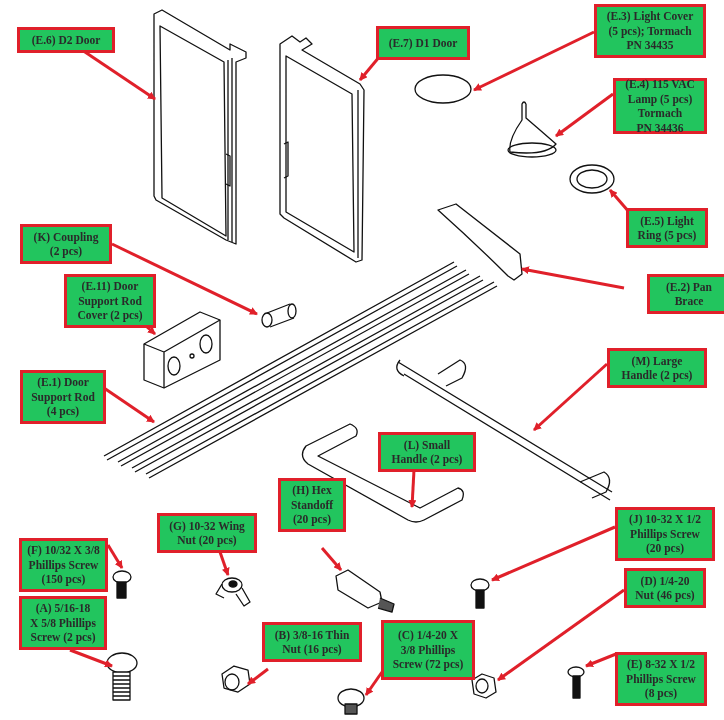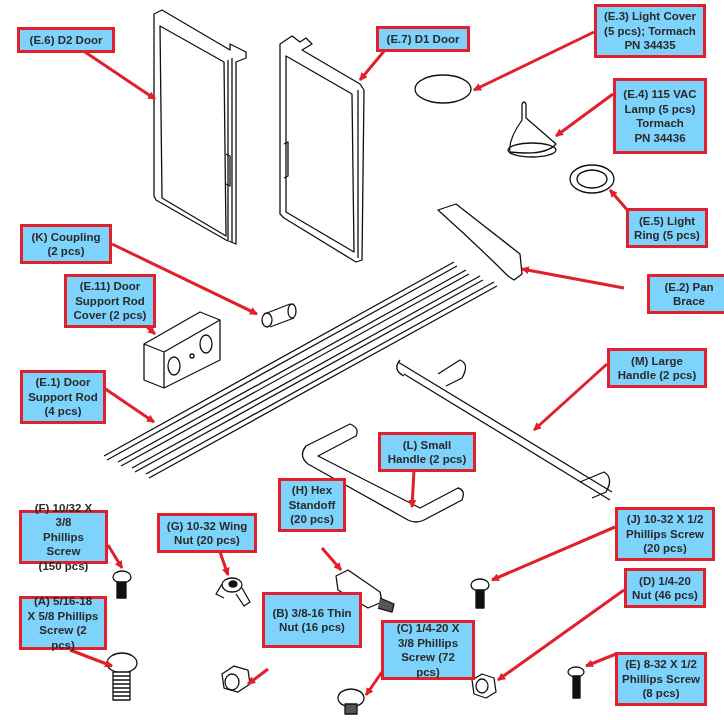--- a/index.html
+++ b/index.html
@@ -1,20 +1,20 @@
 <!DOCTYPE html>
 <html><head>
 <meta charset="utf-8">
 <style>
   html, body { margin:0; padding:0; background:#ffffff; }
   body { width:724px; height:720px; position:relative; overflow:hidden; font-family:"Liberation Sans", sans-serif; }
   svg#art { position:absolute; left:0; top:0; }
   .callout {
-    position:absolute; border:3px solid #e0202a; background:#7dd3fc; box-sizing:border-box;
-    font-family:Liberation Sans, sans-serif; font-weight:bold; font-size:11.5px; line-height:14.5px;
+    position:absolute; border:3px solid #e0202a; background:#22c55e; box-sizing:border-box;
+    font-family:Liberation Serif, serif; font-weight:bold; font-size:11.5px; line-height:14.5px;
     color:#2a2a2a; text-align:center; padding:2px 4px; white-space:pre-line;
     display:flex; align-items:center; justify-content:center;
   }
   .callout span { display:block; }
 </style>
 </head>
 <body>
 
 <svg id="art" width="724" height="720" viewBox="0 0 724 720">
   <defs>
@@ -150,25 +150,25 @@
     <line x1="615" y1="527" x2="492" y2="580"></line>
     <line x1="70" y1="650" x2="112" y2="666"></line>
     <line x1="268" y1="669" x2="248" y2="684"></line>
     <line x1="382" y1="672" x2="366" y2="695"></line>
     <line x1="624" y1="590" x2="498" y2="680"></line>
     <line x1="616" y1="654" x2="586" y2="666"></line>
   </g>
 </svg>
 
 <div class="callout" style="left:17px;top:27px;width:98px;height:26px;"><span>(E.6) D2 Door</span></div>
-<div class="callout" style="left:376px;top:26px;width:94px;height:26px;"><span>(E.7) D1 Door</span></div>
+<div class="callout" style="left:376px;top:26px;width:94px;height:34px;"><span>(E.7) D1 Door</span></div>
 <div class="callout" style="left:594px;top:4px;width:112px;height:54px;"><span>(E.3) Light Cover
 (5 pcs); Tormach
 PN 34435</span></div>
-<div class="callout" style="left:613px;top:78px;width:94px;height:76px;text-align:center;"><span>(E.4) 115 VAC
+<div class="callout" style="left:613px;top:78px;width:94px;height:56px;text-align:center;"><span>(E.4) 115 VAC
 Lamp (5 pcs)
 Tormach
 PN 34436</span></div>
 <div class="callout" style="left:626px;top:208px;width:82px;height:40px;"><span>(E.5) Light
 Ring (5 pcs)</span></div>
 <div class="callout" style="left:20px;top:224px;width:92px;height:40px;"><span>(K) Coupling
 (2 pcs)</span></div>
 <div class="callout" style="left:20px;top:274px;width:92px;height:54px;margin-left:44px;"><span>(E.11) Door
 Support Rod
 Cover (2 pcs)</span></div>
@@ -179,30 +179,30 @@
 (4 pcs)</span></div>
 <div class="callout" style="left:607px;top:348px;width:100px;height:40px;"><span>(M) Large
 Handle (2 pcs)</span></div>
 <div class="callout" style="left:378px;top:432px;width:98px;height:40px;"><span>(L) Small
 Handle (2 pcs)</span></div>
 <div class="callout" style="left:278px;top:478px;width:68px;height:54px;"><span>(H) Hex
 Standoff
 (20 pcs)</span></div>
 <div class="callout" style="left:157px;top:513px;width:100px;height:40px;"><span>(G) 10-32 Wing
 Nut (20 pcs)</span></div>
-<div class="callout" style="left:19px;top:510px;width:89px;height:54px;"><span>(F) 10/32 X 3/8
+<div class="callout" style="left:19px;top:538px;width:89px;height:54px;"><span>(F) 10/32 X 3/8
 Phillips Screw
 (150 pcs)</span></div>
 <div class="callout" style="left:615px;top:507px;width:100px;height:54px;"><span>(J) 10-32 X 1/2
 Phillips Screw
 (20 pcs)</span></div>
 <div class="callout" style="left:19px;top:596px;width:88px;height:54px;"><span>(A) 5/16-18
 X 5/8 Phillips
 Screw (2 pcs)</span></div>
-<div class="callout" style="left:262px;top:592px;width:100px;height:56px;"><span>(B) 3/8-16 Thin
+<div class="callout" style="left:262px;top:622px;width:100px;height:40px;"><span>(B) 3/8-16 Thin
 Nut (16 pcs)</span></div>
 <div class="callout" style="left:381px;top:620px;width:94px;height:60px;"><span>(C) 1/4-20 X
 3/8 Phillips
 Screw (72 pcs)</span></div>
 <div class="callout" style="left:624px;top:568px;width:82px;height:40px;"><span>(D) 1/4-20
 Nut (46 pcs)</span></div>
 <div class="callout" style="left:615px;top:652px;width:92px;height:54px;"><span>(E) 8-32 X 1/2
 Phillips Screw
 (8 pcs)</span></div>
 

